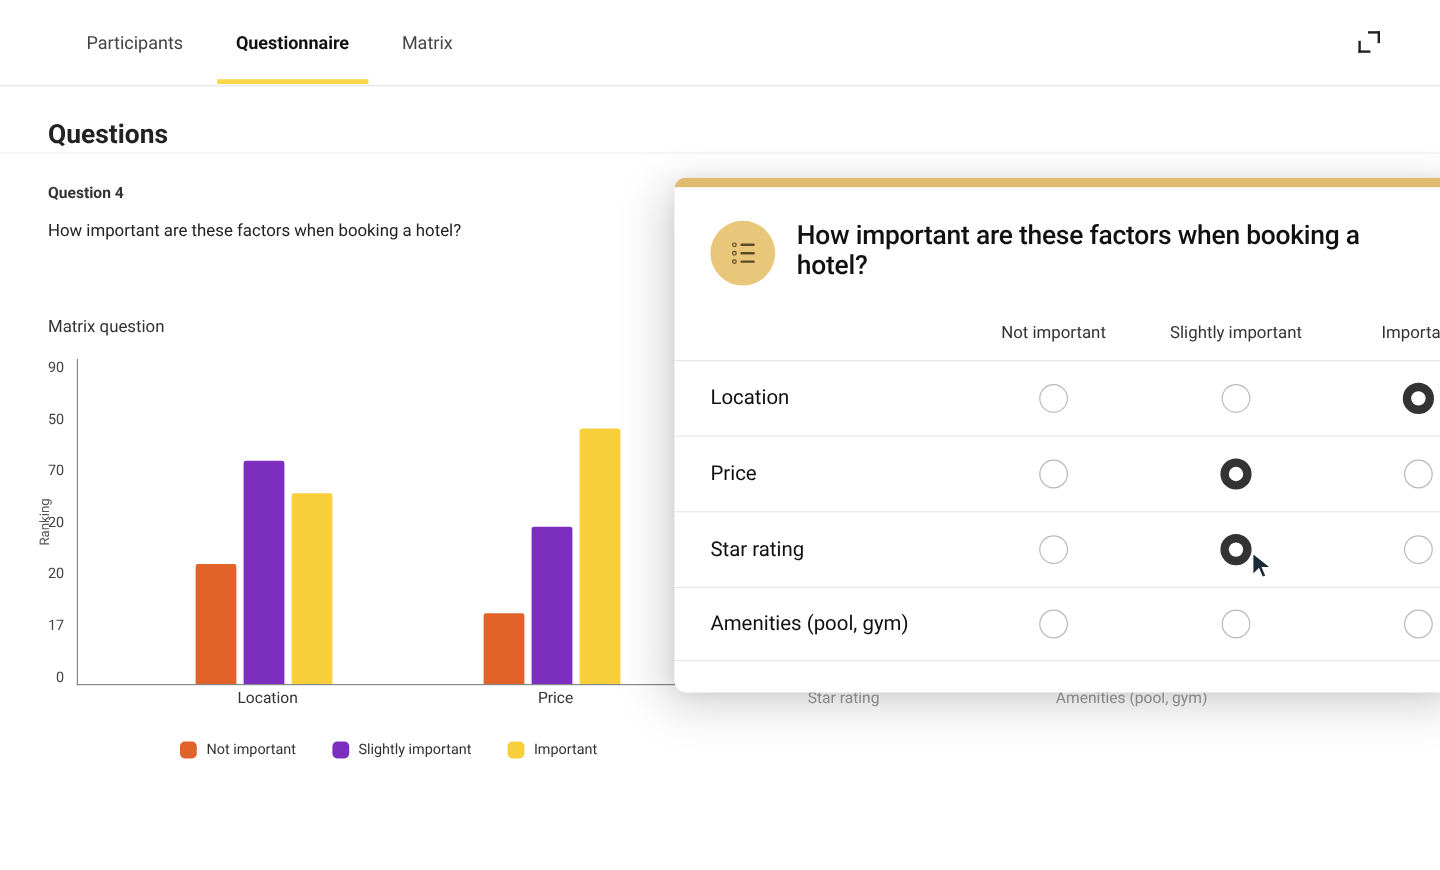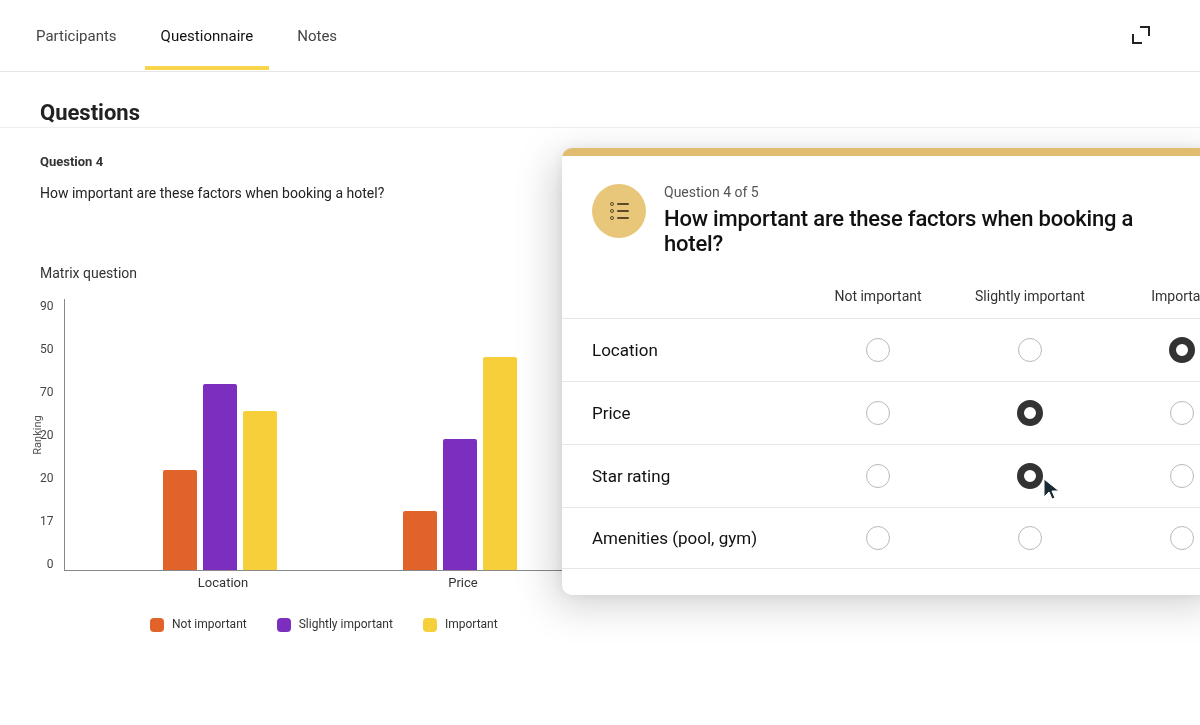--- a/index.html
+++ b/index.html
@@ -9,35 +9,35 @@
     color: #222;
     width: 1200px;
     height: 725px;
     overflow: hidden;
     position: relative;
   }
   
   .tabs {
     display: flex;
     align-items: center;
-    padding: 0 20px;
+    padding: 0 56px;
     border-bottom: 1px solid #e5e5e5;
     position: relative;
     height: 72px;
   }
   .tab {
     padding: 24px 16px 24px 16px;
     margin-right: 12px;
     font-size: 15px;
     color: #444;
     cursor: pointer;
     position: relative;
   }
   .tab.active {
-    font-weight: 400;
+    font-weight: 700;
     color: #111;
   }
   .tab.active::after {
     content: "";
     position: absolute;
     left: 0; right: 0;
     bottom: -1px;
     height: 4px;
     background: #f8d54a;
   }
@@ -270,21 +270,21 @@
     top: 14px;
     left: 58%;
   }
 </style>
 </head>
 <body>
 
 <div class="tabs">
   <div class="tab">Participants</div>
   <div class="tab active">Questionnaire</div>
-  <div class="tab">Notes</div>
+  <div class="tab">Matrix</div>
   <div class="expand-icon"></div>
 </div>
 
 <div class="section-heading">Questions</div>
 
 <div class="qblock">
   <div class="q-label">Question 4</div>
   <div class="q-text">How important are these factors when booking a hotel?</div>
 </div>
 
@@ -341,21 +341,20 @@
             <span class="dot"></span>
             <span class="line"></span>
           </div>
         <div class="qicon-row">
             <span class="dot"></span>
             <span class="line"></span>
           </div>
       </div>
     </div>
     <div>
-      <div class="progress">Question 4 of 5</div>
       <div class="qtext">How important are these factors when booking a hotel?</div>
     </div>
   </div>
   <div class="matrix-table">
     <div class="col-headers">
       <div></div>
       <div class="ch">Not important</div>
       <div class="ch">Slightly important</div>
       <div class="ch">Important</div>
     </div>

